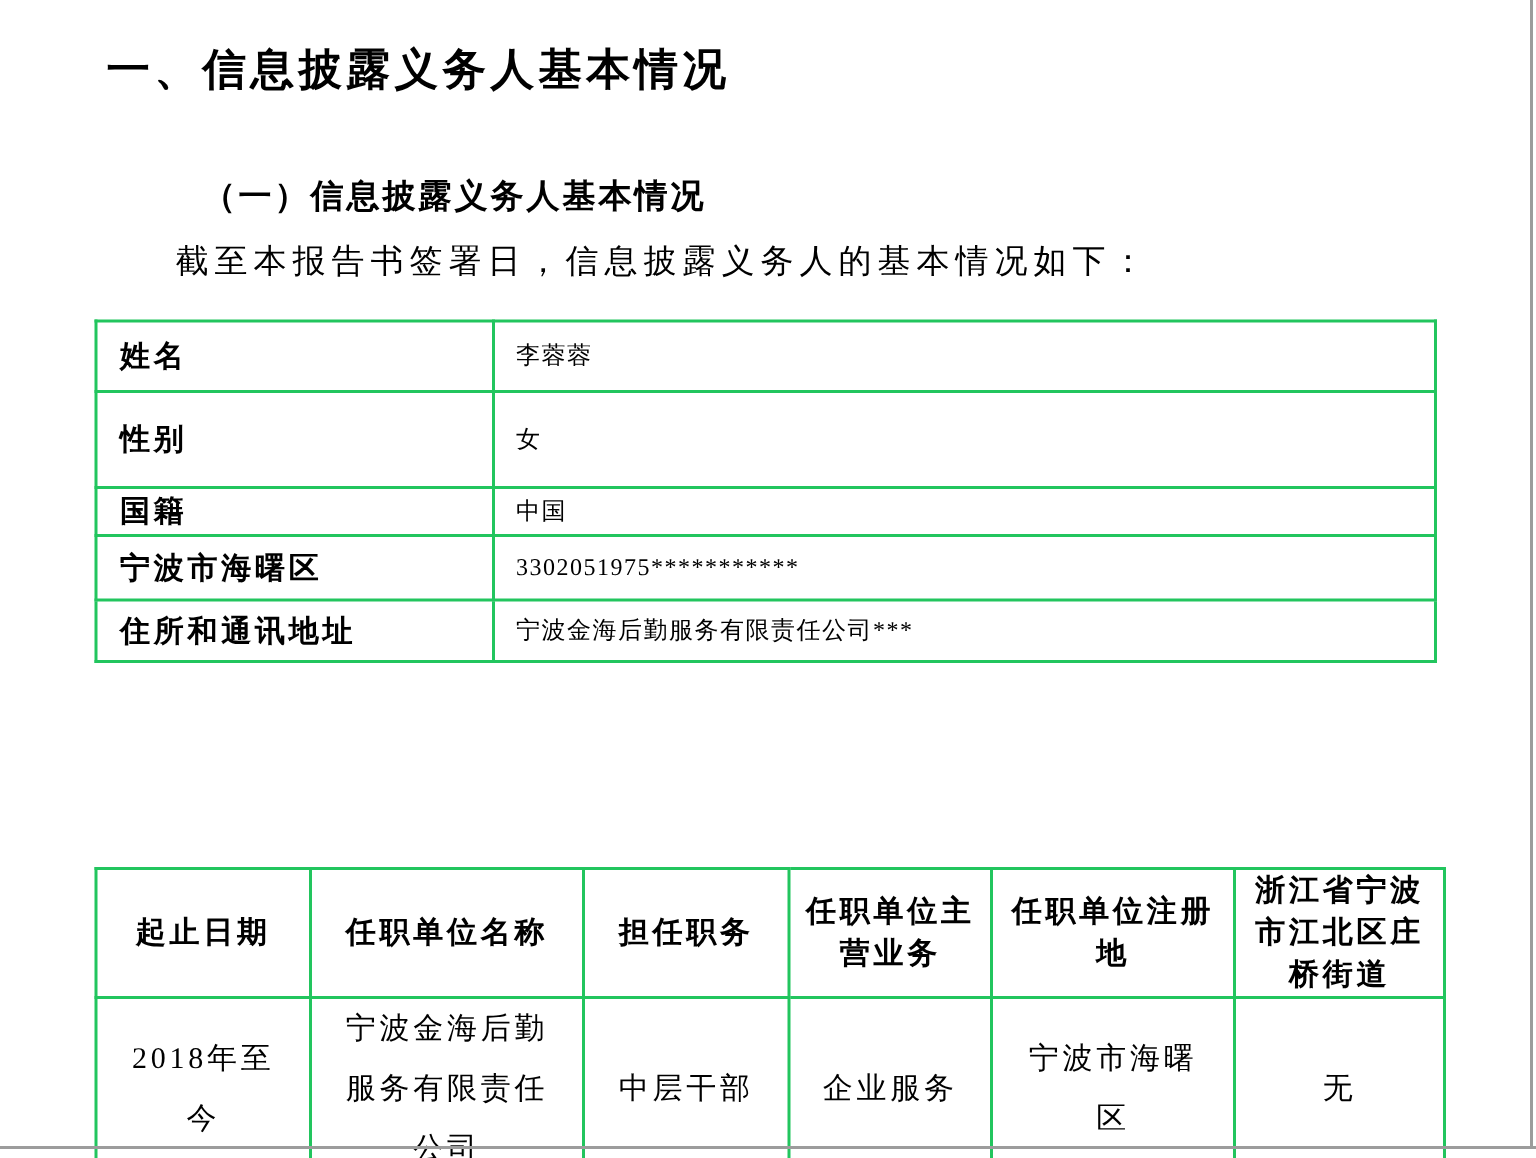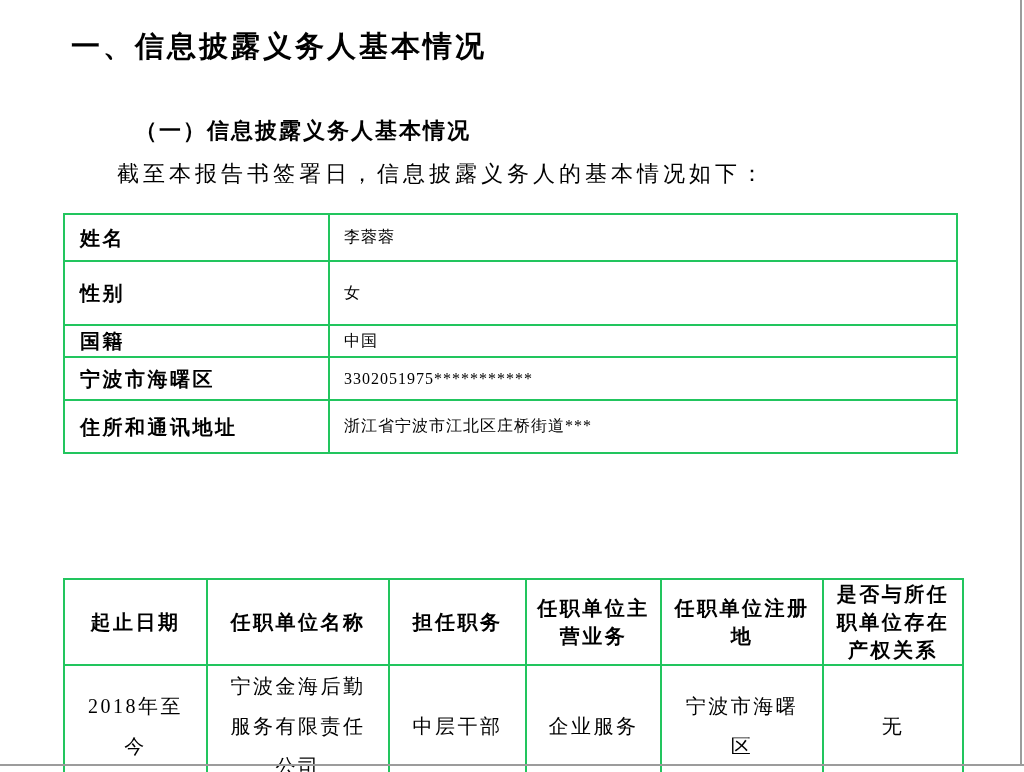--- a/index.html
+++ b/index.html
@@ -92,23 +92,23 @@
         <td class="val">女</td>
       </tr>
       <tr style="height:32px">
         <td class="lbl">国籍</td>
         <td class="val">中国</td>
       </tr>
       <tr style="height:43px">
         <td class="lbl">宁波市海曙区</td>
         <td class="val">3302051975***********</td>
       </tr>
-      <tr style="height:53px">
+      <tr style="height:41px">
         <td class="lbl">住所和通讯地址</td>
-        <td class="val">浙江省宁波市江北区庄桥街道***</td>
+        <td class="val">宁波金海后勤服务有限责任公司***</td>
       </tr>
     </tbody>
   </table>
 
 
   <table class="t2">
     <colgroup>
       <col style="width:143px">
       <col style="width:182px">
       <col style="width:137px">
@@ -116,21 +116,21 @@
       <col style="width:162px">
       <col style="width:140px">
     </colgroup>
     <tbody>
       <tr style="height:85px">
         <th>起止日期</th>
         <th>任职单位名称</th>
         <th>担任职务</th>
         <th>任职单位主营业务</th>
         <th>任职单位注册地</th>
-        <th>是否与所任职单位存在产权关系</th>
+        <th>浙江省宁波市江北区庄桥街道</th>
       </tr>
       <tr style="height:87px">
         <td>2018年至今</td>
         <td>宁波金海后勤服务有限责任公司</td>
         <td>中层干部</td>
         <td>企业服务</td>
         <td>宁波市海曙区</td>
         <td>无</td>
       </tr>
     </tbody>

